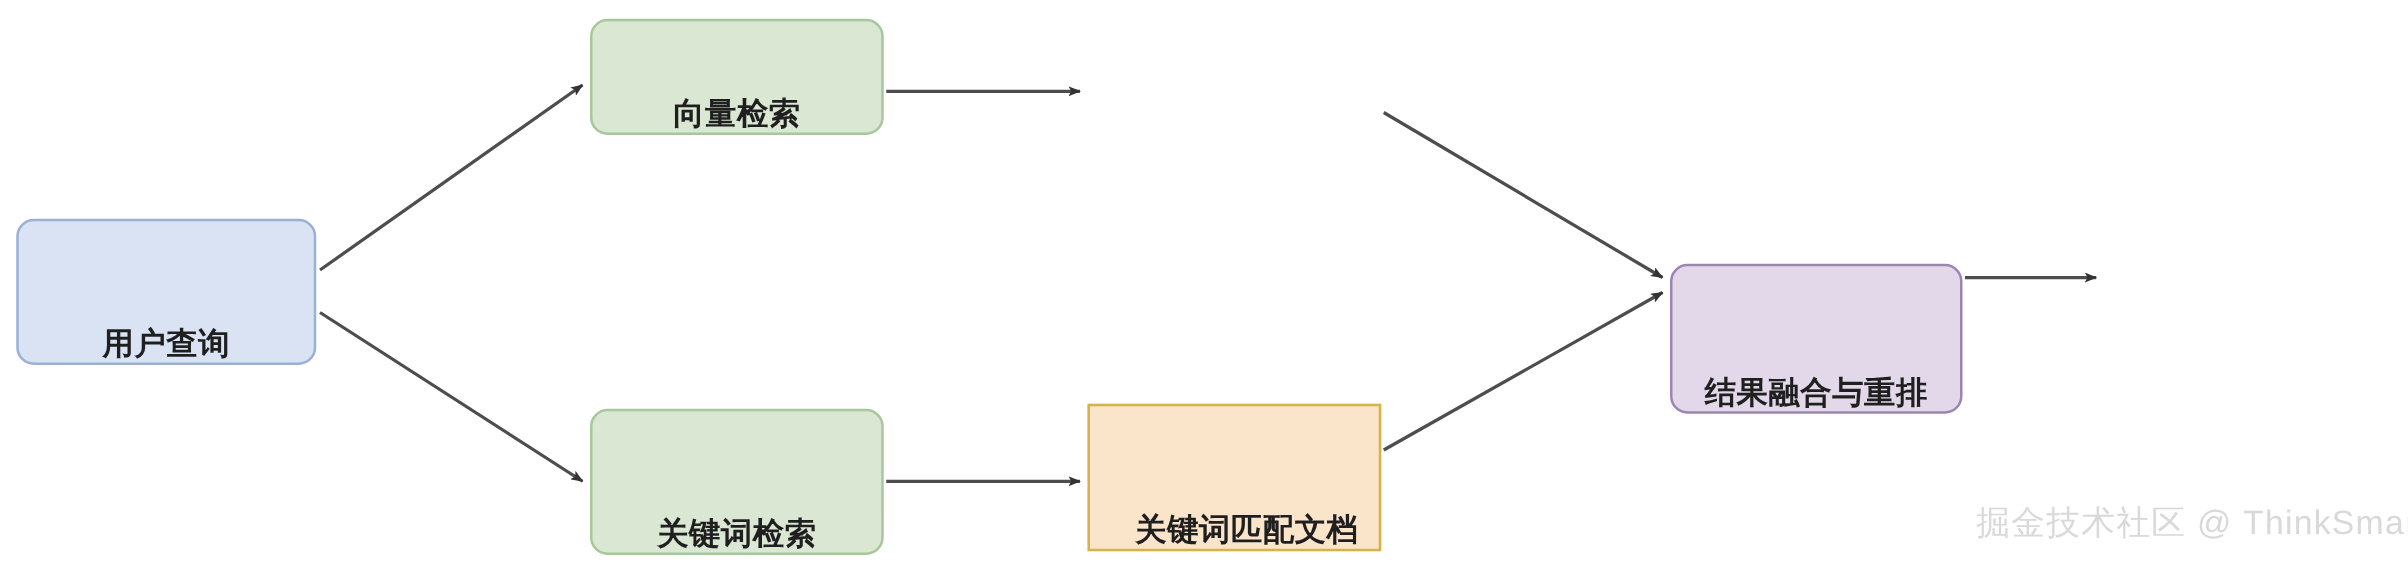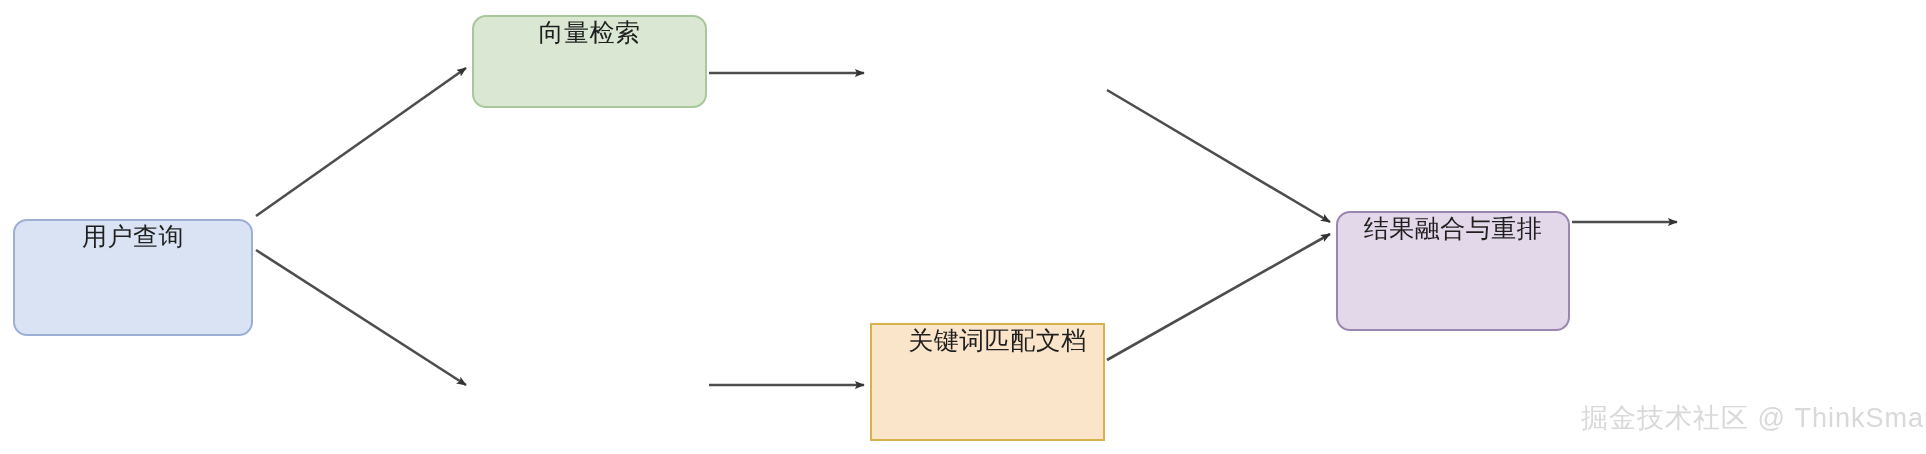--- a/index.html
+++ b/index.html
@@ -12,26 +12,26 @@
     width: 1926px;
     height: 454px;
     background: #ffffff;
     overflow: hidden;
     font-family: "Liberation Sans", "DejaVu Sans", sans-serif;
   }
   .node {
     position: absolute;
     box-sizing: border-box;
     display: flex;
-    align-items: flex-start;
+    align-items: flex-end;
     justify-content: center;
     text-align: center;
     color: #1f1f1f;
     font-size: 25px;
-    font-weight: 400;
+    font-weight: 700;
     letter-spacing: 0.5px;
     line-height: 1.2;
     border-style: solid;
     border-width: 2px;
   }
   .node.rounded { border-radius: 14px; }
   .node.sharp   { border-radius: 0px; }
 
   .node-label { pointer-events: none; white-space: nowrap; }
 
@@ -67,28 +67,31 @@
         <line x1="256" y1="216" x2="466" y2="68" marker-end="url(#arrow)"></line>
         <line x1="256" y1="250" x2="466" y2="385" marker-end="url(#arrow)"></line>
         <line x1="709" y1="73" x2="864" y2="73" marker-end="url(#arrow)"></line>
         <line x1="709" y1="385" x2="864" y2="385" marker-end="url(#arrow)"></line>
         <line x1="1107" y1="90" x2="1330" y2="222" marker-end="url(#arrow)"></line>
         <line x1="1107" y1="360" x2="1330" y2="234" marker-end="url(#arrow)"></line>
         <line x1="1572" y1="222" x2="1677" y2="222" marker-end="url(#arrow)"></line>
       </g>
   </svg>
 
-  <div class="node rounded" style="left: 13px; top: 175px; width: 240px; height: 117px; background: rgb(218, 227, 243); border-color: rgb(156, 176, 214); margin-top: 44px;">
+  <div class="node rounded" style="left: 13px; top: 175px; width: 240px; height: 117px; background: rgb(218, 227, 243); border-color: rgb(156, 176, 214);">
     <span class="node-label">用户查询</span>
   </div>
 
   <div class="node rounded" style="left: 472px; top: 15px; width: 235px; height: 93px; background: rgb(217, 231, 211); border-color: rgb(168, 199, 155);">
     <span class="node-label">向量检索</span>
   </div>
 
+  <div class="node rounded" style="left: 472px; top: 327px; width: 235px; height: 117px; background: rgb(217, 231, 211); border-color: rgb(168, 199, 155);">
+    <span class="node-label">关键词检索</span>
+  </div>
 
 
   <div class="node sharp" style="left: 870px; top: 323px; width: 235px; height: 118px; background: rgb(251, 229, 202); border-color: rgb(214, 178, 74); padding-left: 20px;">
     <span class="node-label">关键词匹配文档</span>
   </div>
 
   <div class="node rounded" style="left: 1336px; top: 168px; width: 234px; height: 120px; background: rgb(227, 216, 234); border-color: rgb(154, 134, 176); margin-top: 43px;">
     <span class="node-label">结果融合与重排</span>
   </div>
 

